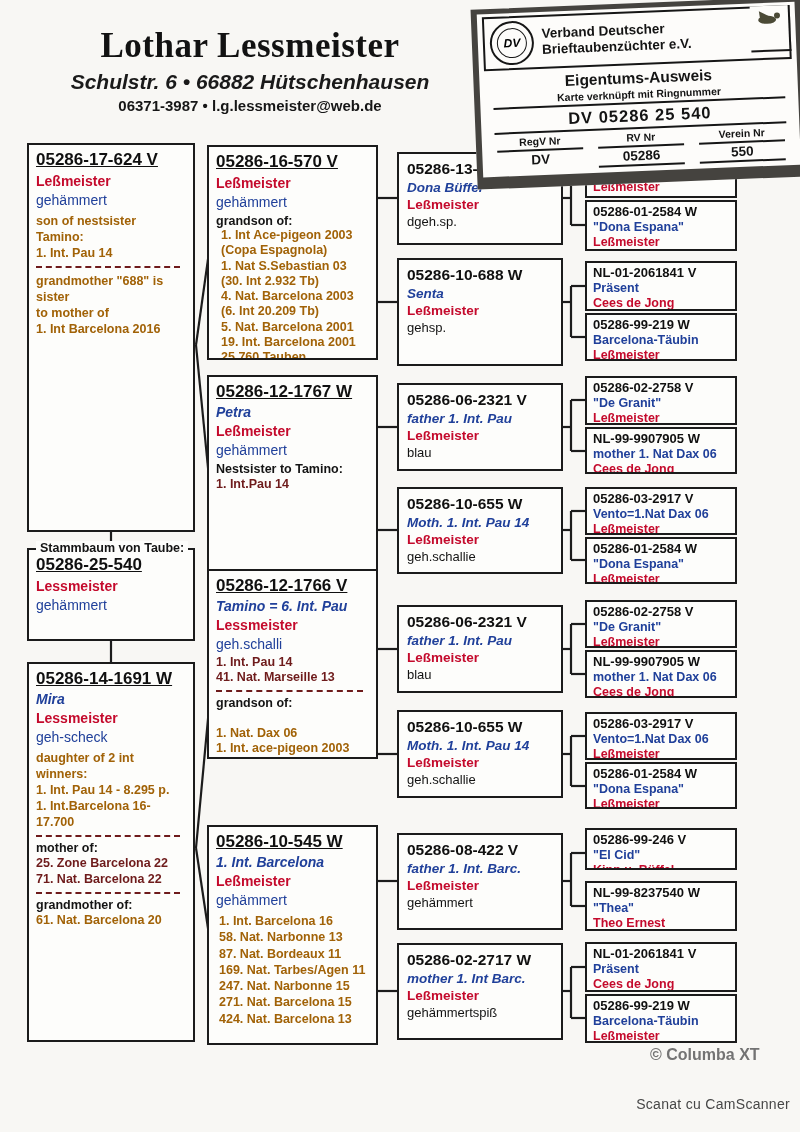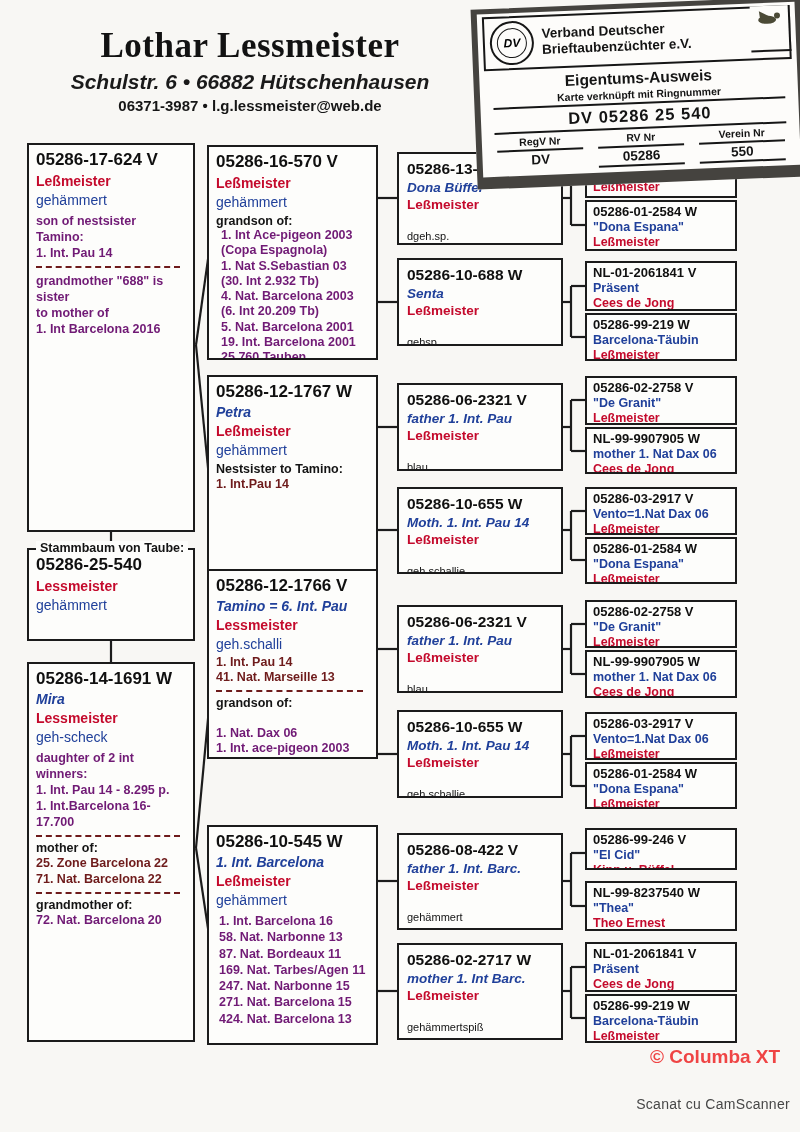--- a/index.html
+++ b/index.html
@@ -31,49 +31,49 @@
   .st-ring { text-align:center; font-weight:bold; font-size:16.5px; letter-spacing:1px; margin-top:2px; color:#141414; }
   .st-cols { display:flex; justify-content:space-between; padding:2px 10px 0; }
   .st-col { text-align:center; width:86px; }
   .st-col-label { font-weight:bold; font-size:10.5px; color:#141414; }
   .st-col-val { font-weight:bold; font-size:13.5px; border-top:2px solid #161616; margin-top:2px; padding-top:1px; color:#141414; }
   .st-col.u .st-col-val { border-bottom:2px solid #161616; padding-bottom:1px; }
 
   
   .pbox { position:absolute; background:#fdfdfb; border:2.5px solid #1b1b1b; padding:5px 7px;
           box-sizing:border-box; overflow:hidden; z-index:2; }
-  .ring { font-weight:bold; font-size:17px; color:#101010; }
+  .ring { font-weight:bold; font-size:17px; color:#101010;text-decoration:underline; }
   .pname { color:#20409a; font-weight:bold; font-style:italic; font-size:14px; margin-top:2px; }
   .owner { color:#c40a2c; font-weight:bold; font-size:14px; margin-top:3px; }
   .colr  { font-size:14px; margin-top:3px; color:#131313; }
   .blue  { color:#20409a; }
-  .notes { font-size:12.5px; font-weight:bold; margin-top:5px; line-height:1.28; color:#701a75; }
+  .notes { font-size:12.5px; font-weight:bold; margin-top:5px; line-height:1.28; color:#a16207; }
   .maroon { color:#6e1b1b; }
   .lbl { font-size:12.5px; font-weight:bold; margin-top:4px; color:#141414; }
   .sep { border-top:2px dashed #6e1b1b; margin:5px 0 1px; width:96%; }
   .legend { position:absolute; top:-9px; left:7px; background:#fdfdfb; padding:0 4px;
             font-size:12.5px; font-weight:bold; color:#141414; white-space:nowrap; }
   .subject-box { overflow:visible; }
 
   .gbox { position:absolute; left:397px; width:166px; background:#fdfdfb; border:2.5px solid #1b1b1b;
           padding:6px 8px; box-sizing:border-box; overflow:hidden; z-index:2; }
   .gring { font-weight:bold; font-size:15.5px; color:#101010; }
   .gname { color:#20409a; font-weight:bold; font-style:italic; font-size:13.5px; margin-top:2px; }
   .gowner{ color:#c40a2c; font-weight:bold; font-size:13.5px; margin-top:2px; }
-  .gcolr { font-size:11px; margin-top:18px; color:#131313; }
+  .gcolr { font-size:13px; margin-top:2px; color:#131313; }
 
   .sbox { position:absolute; left:585px; width:152px; background:#fdfdfb; border:2px solid #1b1b1b;
           padding:2px 6px; box-sizing:border-box; overflow:hidden; z-index:2; }
   .sring { font-weight:bold; font-size:13px; color:#101010; line-height:1.22; }
   .sname { font-weight:bold; font-size:12.5px; color:#20409a; line-height:1.22; }
   .sowner{ font-weight:bold; font-size:12.5px; color:#c40a2c; line-height:1.22; }
 
   .wires { position:absolute; left:0; top:0; z-index:1; }
 
-  .columba { position:absolute; left:650px; top:1046px; font-weight:bold; font-size:19px; color:#ef4444; }
+  .columba { position:absolute; left:650px; top:1046px; font-weight:bold; font-size:16px; color:#737373; }
   .camscanner { position:absolute; right:10px; top:1096px; font-size:14px; color:#474747; letter-spacing:0.3px; }
 </style>
 </head>
 <body>
 
 <div class="page">
 
   <svg class="wires" width="800" height="1132">
     <g stroke="#1c1c1c" stroke-width="2.2">
       <line x1="111" y1="532" x2="111" y2="547"></line>
@@ -206,21 +206,21 @@
       </div>
     <div class="sep"></div>
     <div class="lbl">mother of:</div>
     <div class="notes maroon" style="margin-top:0">
         <div>25. Zone Barcelona 22</div>
         <div>71. Nat. Barcelona 22</div>
       </div>
     <div class="sep"></div>
     <div class="lbl">grandmother of:</div>
     <div class="notes" style="margin-top:0">
-        <div>72. Nat. Barcelona 20</div>
+        <div>61. Nat. Barcelona 20</div>
       </div>
   </div>
 
   <div class="pbox" style="left:207px;top:145px;width:171px;height:215px">
     <div class="ring">05286-16-570 V</div>
     <div class="owner">Leßmeister</div>
     <div class="colr blue">gehämmert</div>
     <div class="lbl">grandson of:</div>
     <div class="notes" style="margin-top:0;line-height:1.22;padding-left:5px">
         <div>1. Int Ace-pigeon 2003</div>
@@ -282,21 +282,21 @@
         <div>424. Nat. Barcelona 13</div>
       </div>
   </div>
 
   <div class="gbox" style="top:152px;height:93px">
     <div class="gring">05286-13-1550 V</div>
     <div class="gname">Dona Büffel</div>
     <div class="gowner">Leßmeister</div>
     <div class="gcolr">dgeh.sp.</div>
   </div>
-  <div class="gbox" style="top:258px;height:88px">
+  <div class="gbox" style="top:258px;height:108px">
     <div class="gring">05286-10-688 W</div>
     <div class="gname">Senta</div>
     <div class="gowner">Leßmeister</div>
     <div class="gcolr">gehsp.</div>
   </div>
   <div class="gbox" style="top:383px;height:88px">
     <div class="gring">05286-06-2321 V</div>
     <div class="gname">father 1. Int. Pau</div>
     <div class="gowner">Leßmeister</div>
     <div class="gcolr">blau</div>

